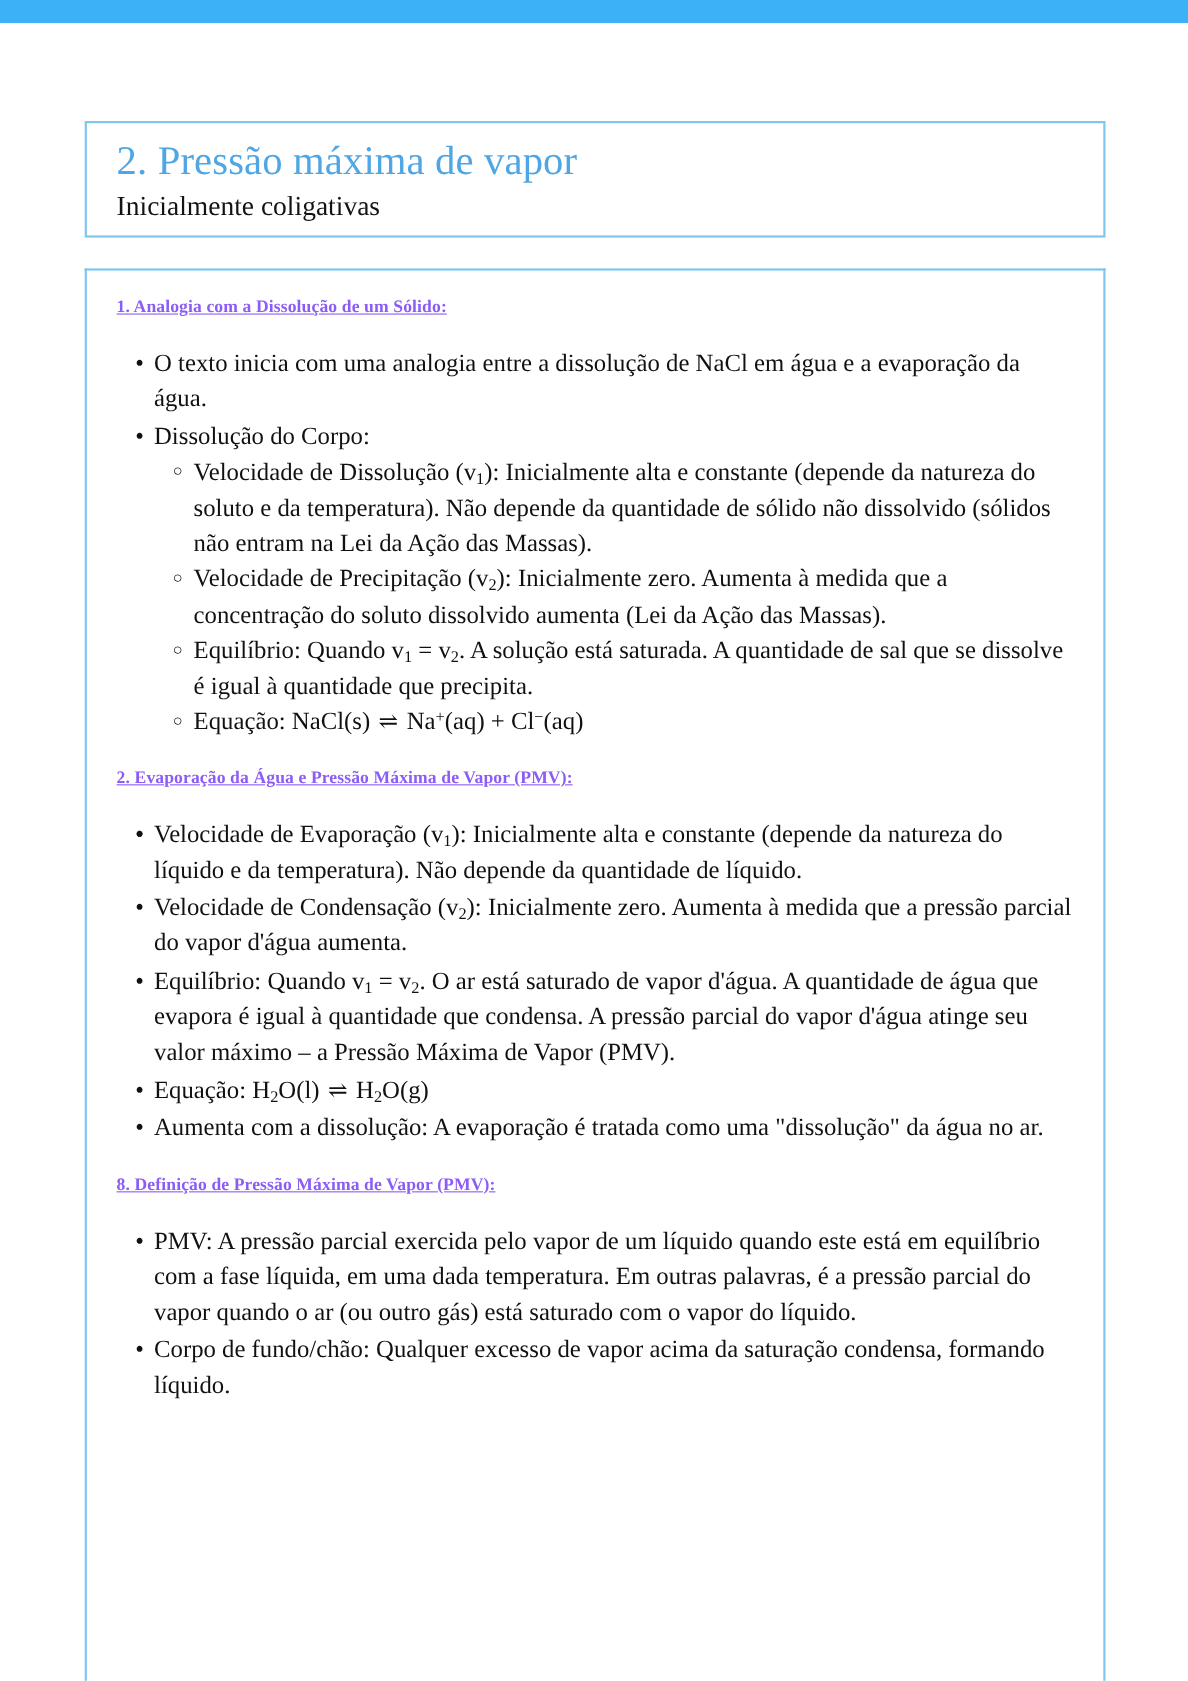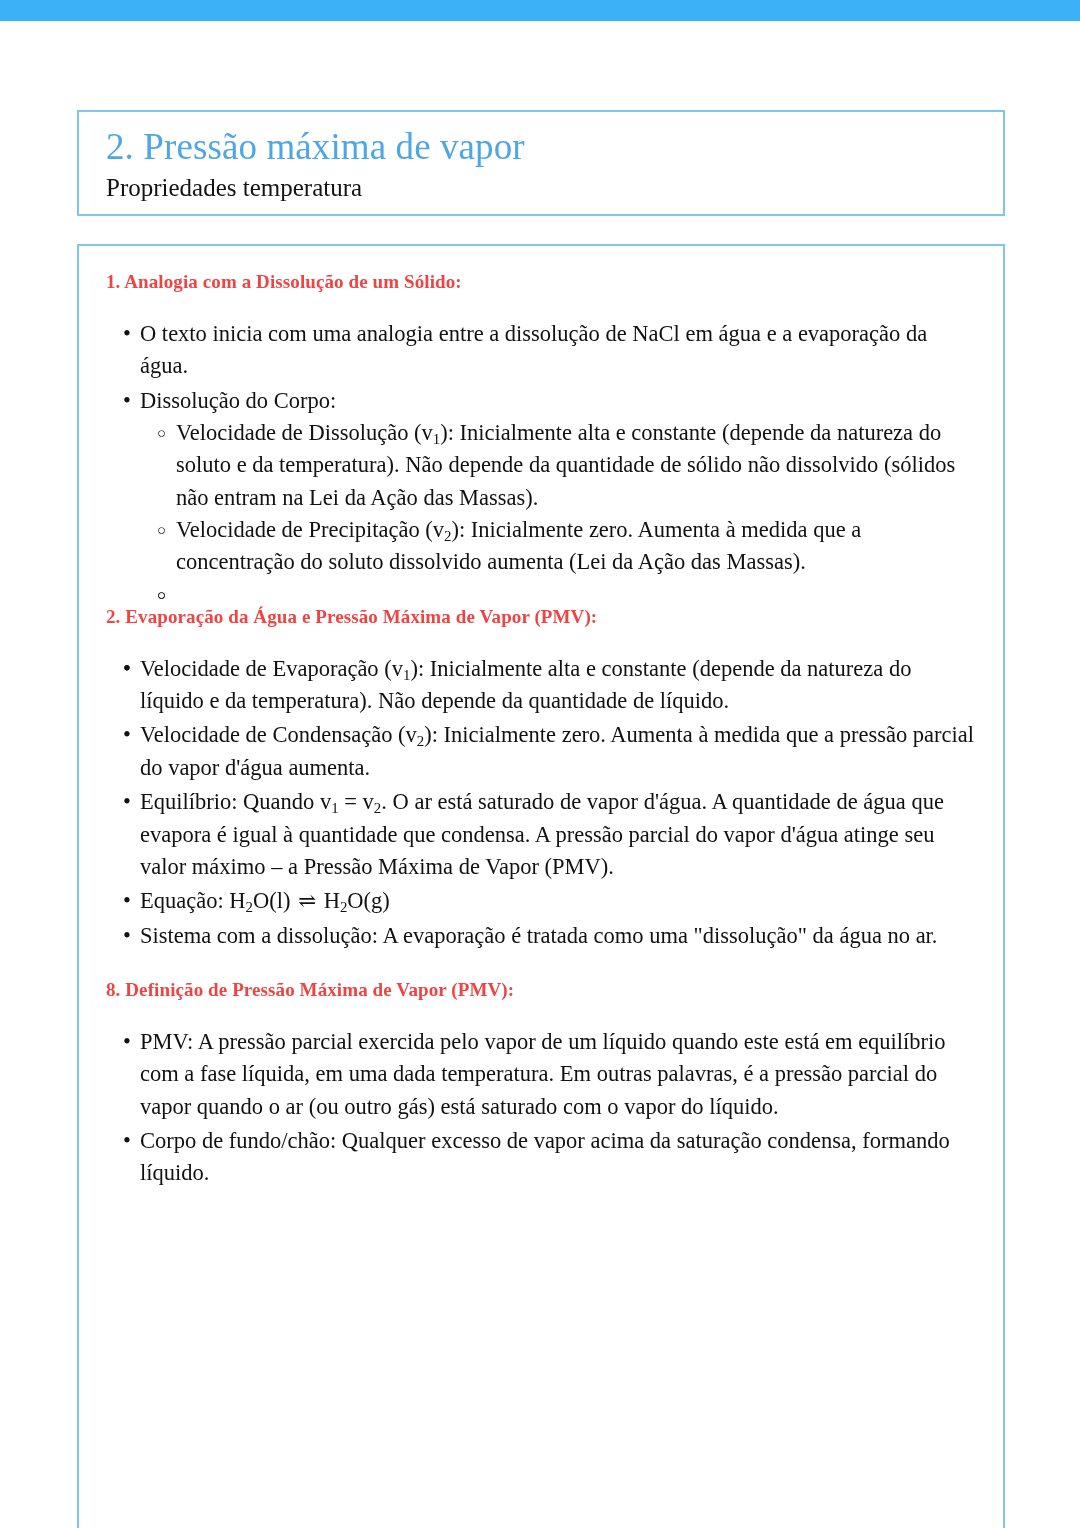--- a/index.html
+++ b/index.html
@@ -64,26 +64,27 @@
     width: 928px;
     height: 1300px;         
     box-sizing: border-box;
     border: 2px solid #7FC5EE;
     border-bottom: none;
     background: #ffffff;
     padding: 24px 24px 0 27px;
   }
 
   h2.section-heading {
-    font-size: 19px;
+    font-size: 16px;
     font-weight: bold;
-    color: #ef4444;
+    color: #8b5cf6;
     margin: 0 0 24px 0;
     line-height: 1.25;
     letter-spacing: 0.1px;
+    text-decoration: underline;
   }
   .section + .section { margin-top: 26px; }
   .section:first-child h2.section-heading { margin-top: 0; }
 
   ul.lvl1 {
     list-style: none;
     margin: 0;
     padding: 0;
   }
   ul.lvl1 > li {
@@ -129,46 +130,46 @@
   sup { font-size: 0.66em; line-height: 0; vertical-align: 0.42em; }
   .eqarrow { font-size: 0.95em; padding: 0 2px; }
 </style>
 </head>
 <body style="background: rgb(255, 255, 255);">
 
 <div id="top-band" style="background: rgb(61, 177, 247);"></div>
 
 <div id="header-card" style="border-color: rgb(127, 197, 238);">
   <div id="doc-title" style="color: rgb(79, 166, 228);">2. Pressão máxima de vapor</div>
-  <div id="doc-subtitle">Propriedades temperatura</div>
+  <div id="doc-subtitle">Inicialmente coligativas</div>
 </div>
 
 <div id="content-card" style="border-color: rgb(127, 197, 238);">
   <div id="sections-host">
       <div class="section">
         <h2 class="section-heading">1. Analogia com a Dissolução de um Sólido:</h2>
         <ul class="lvl1">
           <li><span class="bullet-mark">•</span><span>O texto inicia com uma analogia entre a dissolução de NaCl em água e a evaporação da água.</span></li>
           <li><span class="bullet-mark">•</span><span>Dissolução do Corpo:</span><ul class="lvl2">
               <li><span class="bullet-mark">○</span><span>Velocidade de Dissolução (v<sub>1</sub>): Inicialmente alta e constante (depende da natureza do soluto e da temperatura). Não depende da quantidade de sólido não dissolvido (sólidos não entram na Lei da Ação das Massas).</span></li>
               <li><span class="bullet-mark">○</span><span>Velocidade de Precipitação (v<sub>2</sub>): Inicialmente zero. Aumenta à medida que a concentração do soluto dissolvido aumenta (Lei da Ação das Massas).</span></li>
-              <li><span class="bullet-mark">○</span></li>
-              <li><span class="bullet-mark">○</span></li>
+              <li><span class="bullet-mark">○</span><span>Equilíbrio: Quando v<sub>1</sub> = v<sub>2</sub>. A solução está saturada. A quantidade de sal que se dissolve é igual à quantidade que precipita.</span></li>
+              <li><span class="bullet-mark">○</span><span>Equação: NaCl(s) <span class="eqarrow">⇌</span> Na<sup>+</sup>(aq) + Cl<sup>−</sup>(aq)</span></li>
             </ul></li>
         </ul>
       </div>
       <div class="section">
         <h2 class="section-heading">2. Evaporação da Água e Pressão Máxima de Vapor (PMV):</h2>
         <ul class="lvl1">
           <li><span class="bullet-mark">•</span></li>
           <li><span class="bullet-mark">•</span><span>Velocidade de Evaporação (v<sub>1</sub>): Inicialmente alta e constante (depende da natureza do líquido e da temperatura). Não depende da quantidade de líquido.</span></li>
           <li><span class="bullet-mark">•</span><span>Velocidade de Condensação (v<sub>2</sub>): Inicialmente zero. Aumenta à medida que a pressão parcial do vapor d'água aumenta.</span></li>
           <li><span class="bullet-mark">•</span><span>Equilíbrio: Quando v<sub>1</sub> = v<sub>2</sub>. O ar está saturado de vapor d'água. A quantidade de água que evapora é igual à quantidade que condensa. A pressão parcial do vapor d'água atinge seu valor máximo – a Pressão Máxima de Vapor (PMV).</span></li>
           <li><span class="bullet-mark">•</span><span>Equação: H<sub>2</sub>O(l) <span class="eqarrow">⇌</span> H<sub>2</sub>O(g)</span></li>
-          <li><span class="bullet-mark">•</span><span>Sistema com a dissolução: A evaporação é tratada como uma "dissolução" da água no ar.</span></li>
+          <li><span class="bullet-mark">•</span><span>Aumenta com a dissolução: A evaporação é tratada como uma "dissolução" da água no ar.</span></li>
         </ul>
       </div>
       <div class="section">
         <h2 class="section-heading">8. Definição de Pressão Máxima de Vapor (PMV):</h2>
         <ul class="lvl1">
           <li><span class="bullet-mark">•</span><span>PMV: A pressão parcial exercida pelo vapor de um líquido quando este está em equilíbrio com a fase líquida, em uma dada temperatura. Em outras palavras, é a pressão parcial do vapor quando o ar (ou outro gás) está saturado com o vapor do líquido.</span></li>
           <li><span class="bullet-mark">•</span><span>Corpo de fundo/chão: Qualquer excesso de vapor acima da saturação condensa, formando líquido.</span></li>
         </ul>
       </div>
     </div>

